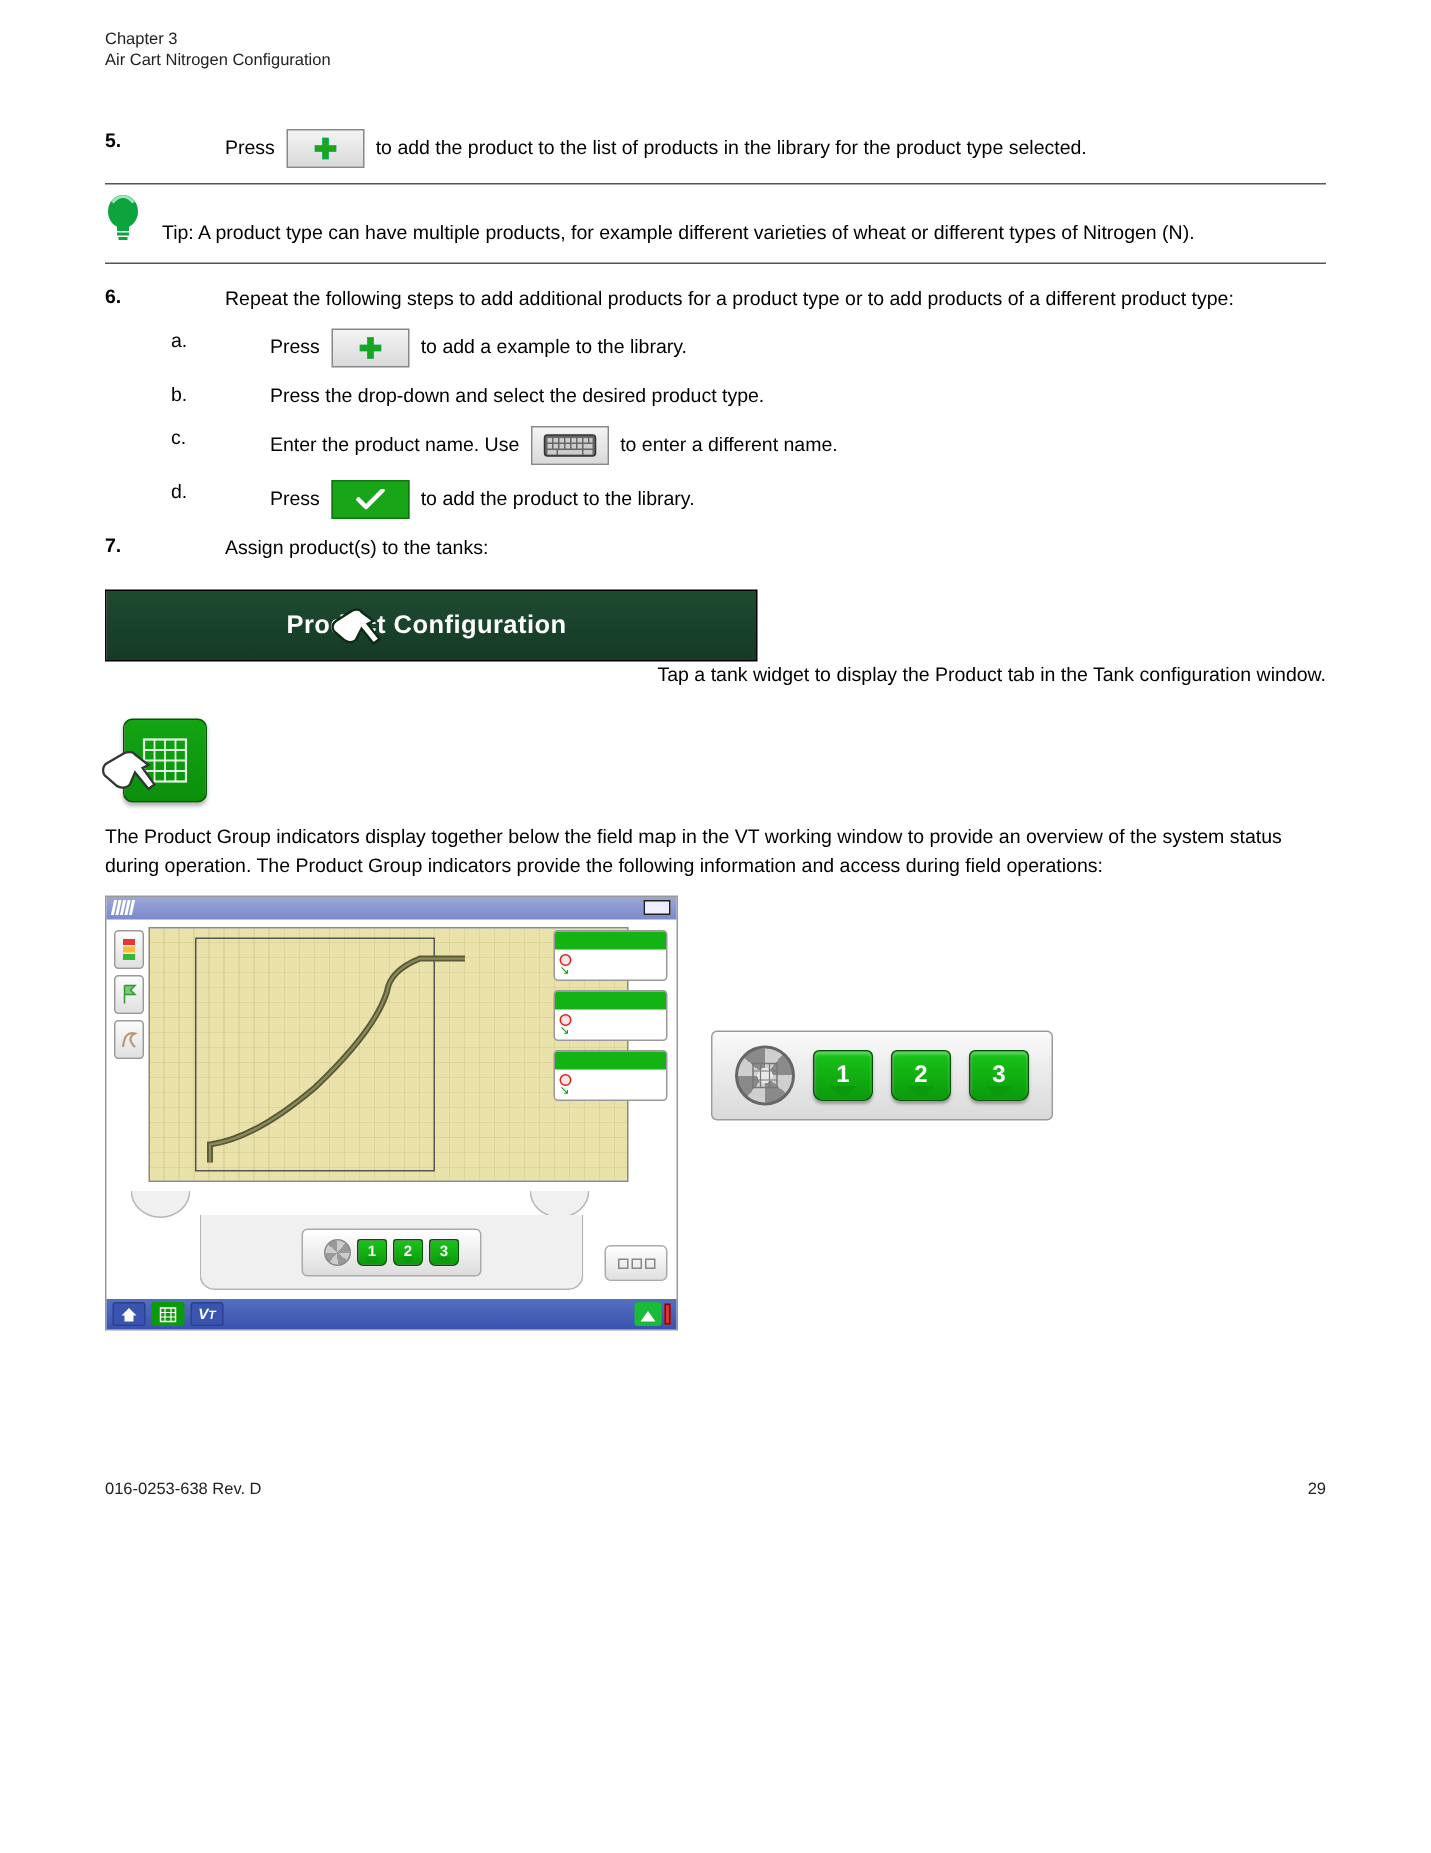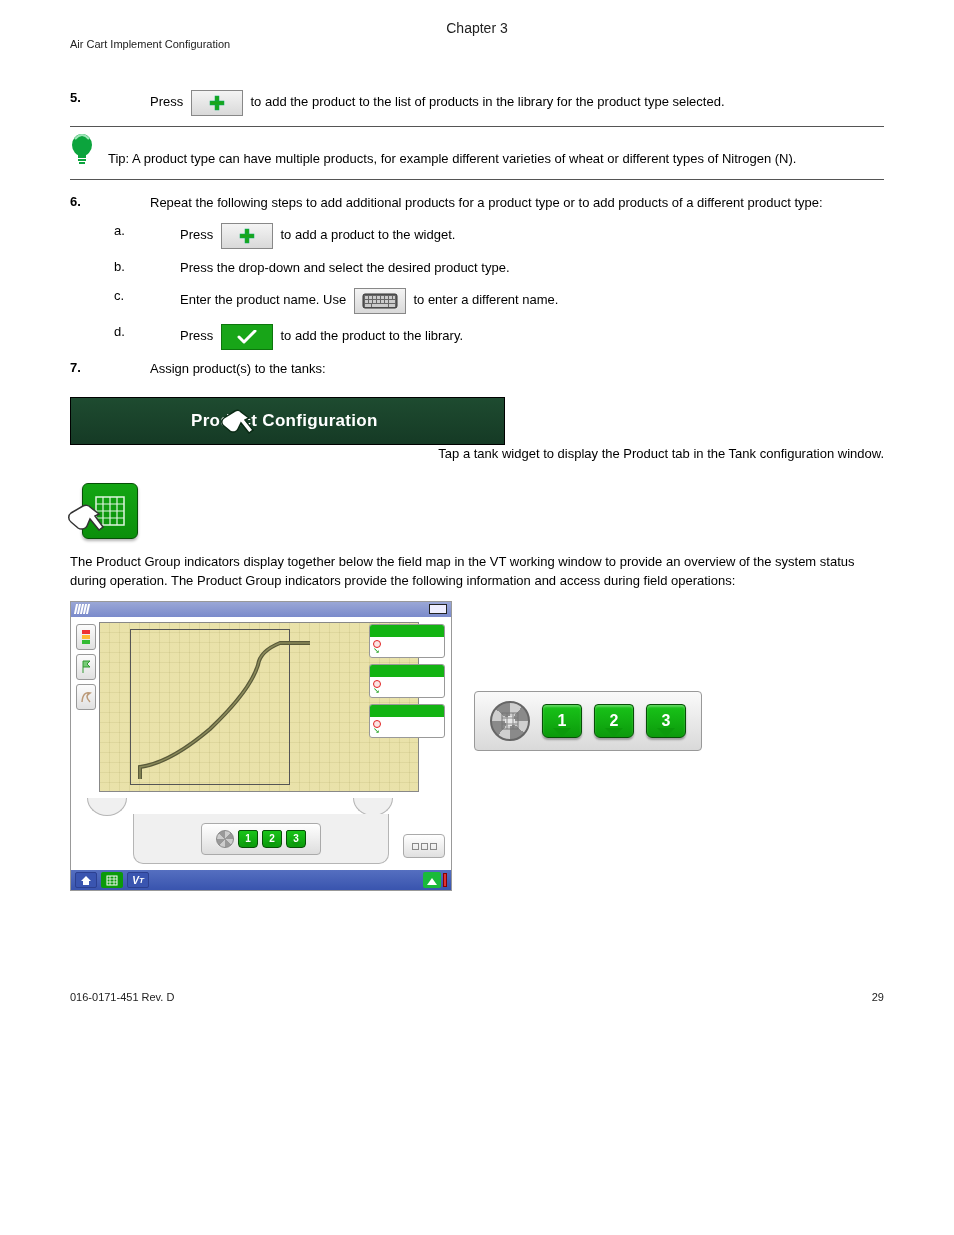--- a/index.html
+++ b/index.html
@@ -6,21 +6,21 @@
   body {
     margin: 0;
     padding: 0;
     font-family: Arial, Helvetica, sans-serif;
     background: #fff;
     width: 954px;
     font-size: 13px;
     color: #000;
   }
   .page { padding: 20px 70px 40px 70px; position: relative; }
-  .header-right { text-align: center; font-size: 14px; color: #222; }
+  .header-right { text-align: left; font-size: 11px; color: #222; }
   .header-left { text-align: left; font-size: 11px; color: #222; margin-top:2px;}
   .step-row { display: flex; align-items: flex-start; margin: 10px 0 8px 0; }
   .step-num { width: 44px; font-weight: bold; font-size: 13px; flex-shrink: 0; }
   .step-body { flex: 1; line-height: 1.45; margin-left: 36px; }
   .btn-small {
     display: inline-flex; align-items: center; justify-content: center;
     width: 52px; height: 26px;
     background: linear-gradient(#f4f4f4,#d9d9d9);
     border: 1px solid #888; vertical-align: middle;
     margin: 0 4px;
@@ -111,21 +111,21 @@
   .tag-big:after { content:""; position:absolute; bottom:-9px; left:50%; transform:translateX(-50%); border:9px solid transparent; border-top-color:#0b9a0b;}
   .page-bottom { display:flex; justify-content:space-between; font-size:11px; color:#222; margin-top:100px;}
   svg { display:block; }
   .curve { position:absolute; }
 </style>
 </head>
 <body>
 
 <div class="page">
   <div class="header-right">Chapter 3</div>
-  <div class="header-left">Air Cart Implement Configuration</div>
+  <div class="header-left">Air Cart Nitrogen Configuration</div>
 
   <div class="step-row" style="margin-top:40px;">
     <div class="step-num">5.</div>
     <div class="step-body">
       <span>Press </span>
       <span class="btn-small">
         <svg width="18" height="18" viewBox="0 0 18 18">
             <rect x="7" y="2" width="4" height="14" fill="#1aa51a" stroke="#0a6" stroke-width="0.5"></rect>
             <rect x="2" y="7" width="14" height="4" fill="#1aa51a" stroke="#0a6" stroke-width="0.5"></rect>
           </svg>
@@ -157,21 +157,21 @@
   <div class="step-row" style="margin-left:44px;">
     <div class="step-num" style="width:30px; font-weight:normal;">a.</div>
     <div class="step-body">
       <span>Press </span>
       <span class="btn-small">
         <svg width="18" height="18" viewBox="0 0 18 18">
             <rect x="7" y="2" width="4" height="14" fill="#1aa51a" stroke="#0a6" stroke-width="0.5"></rect>
             <rect x="2" y="7" width="14" height="4" fill="#1aa51a" stroke="#0a6" stroke-width="0.5"></rect>
           </svg>
       </span>
-      <span> to add a product to the widget.</span>
+      <span> to add a example to the library.</span>
     </div>
   </div>
   <div class="step-row" style="margin-left:44px;">
     <div class="step-num" style="width:30px; font-weight:normal;">b.</div>
     <div class="step-body"><span>Press the drop-down and select the desired product type.</span></div>
   </div>
   <div class="step-row" style="margin-left:44px;">
     <div class="step-num" style="width:30px; font-weight:normal;">c.</div>
     <div class="step-body">
       <span>Enter the product name. Use </span>
@@ -357,16 +357,16 @@
             </svg>
         </div>
         <div class="tag-big">1</div>
         <div class="tag-big">2</div>
         <div class="tag-big">3</div>
       </div>
     </div>
   </div>
 
   <div class="page-bottom">
-    <span>016-0171-451 Rev. D</span>
+    <span>016-0253-638 Rev. D</span>
     <span>29</span>
   </div>
 </div>
 
 </body></html>

